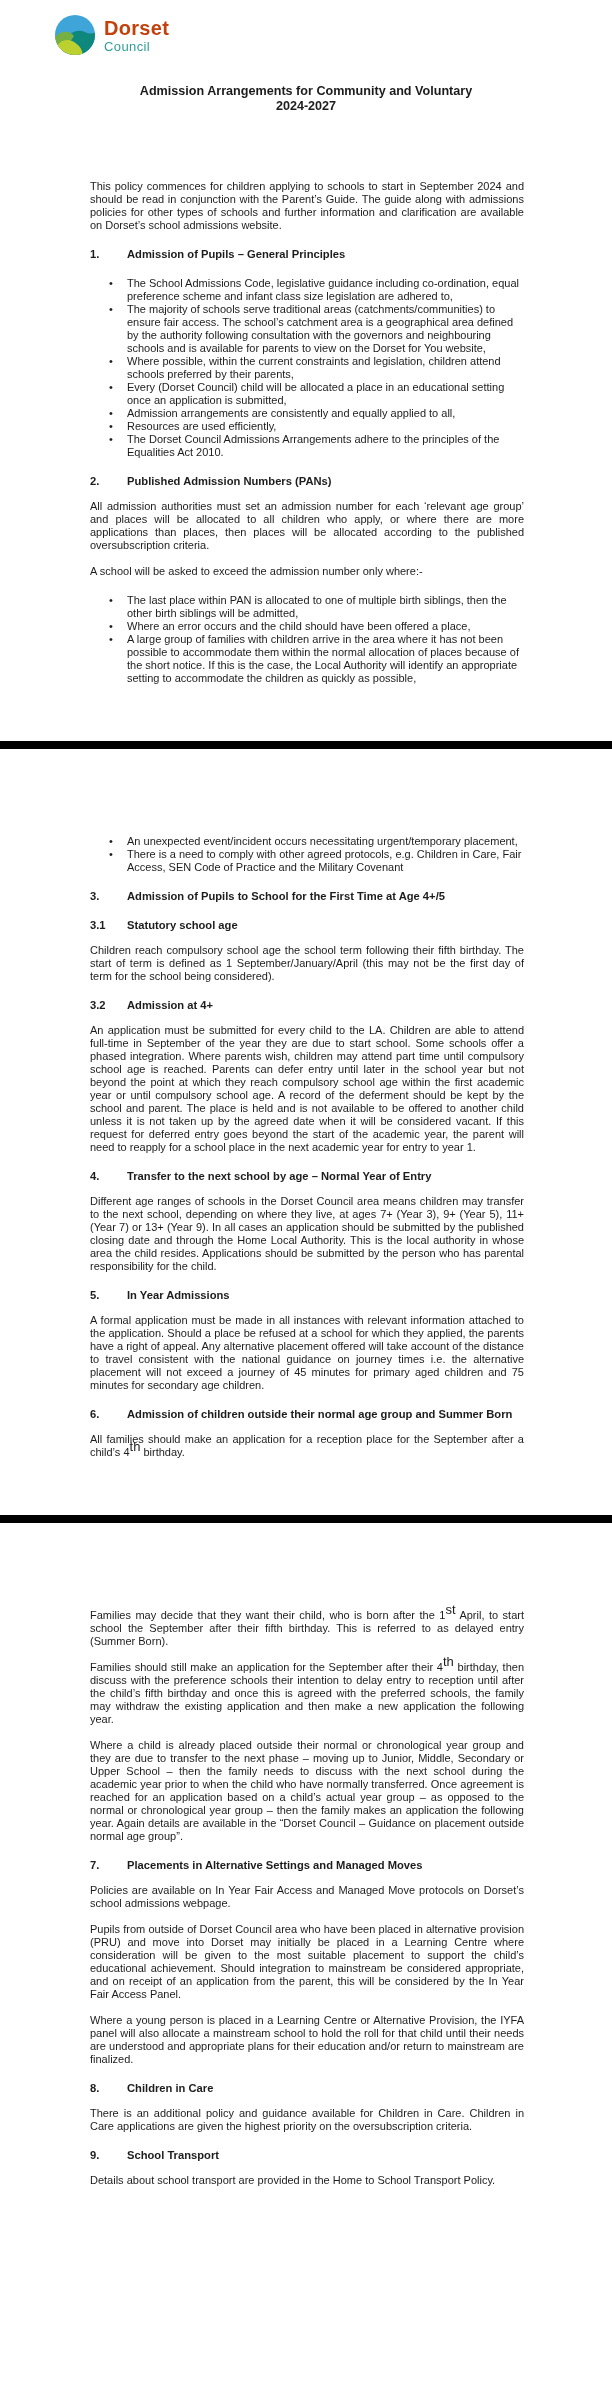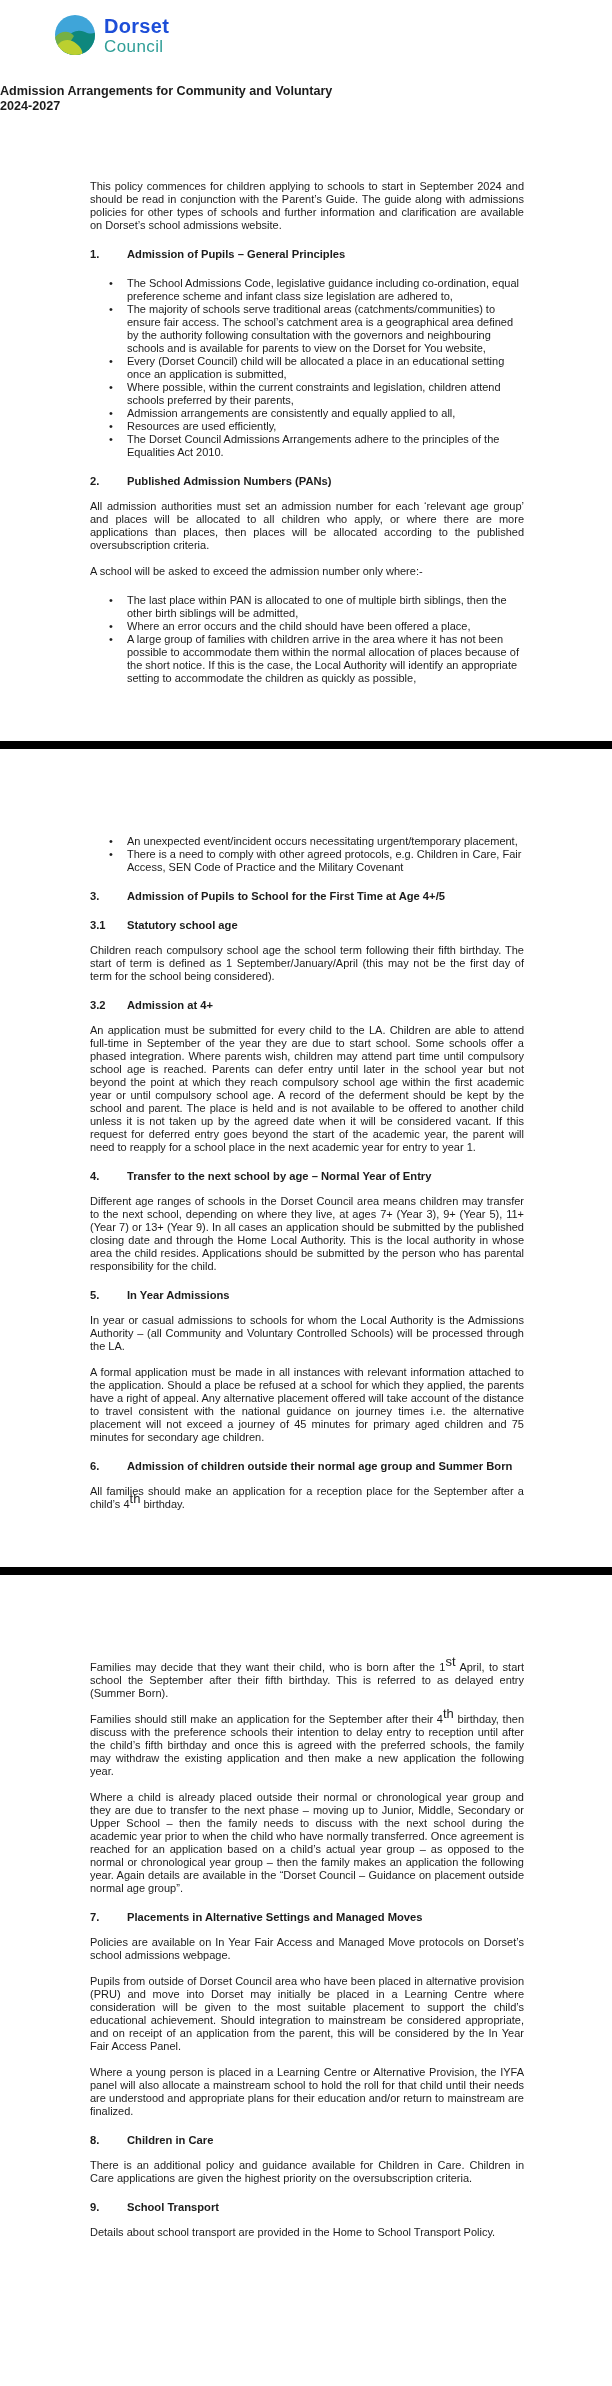--- a/index.html
+++ b/index.html
@@ -11,24 +11,24 @@
     color: #1c1c1c;
     -webkit-font-smoothing: antialiased;
   }
   .doc { width: 612px; padding-top: 14px; background: #fff; }
 
   
   .logo-row { display: flex; align-items: center; margin-left: 55px; height: 42px; }
   .logo-mark { width: 40px; height: 40px; flex: none; }
   .logo-text { margin-left: 9px; line-height: 1; }
   .logo-text .l1 { font-size: 20px; font-weight: 600; letter-spacing: 0.3px; }
-  .logo-text .l2 { font-size: 17px; font-weight: 500; margin-top: 2px; letter-spacing: 0.4px; }
+  .logo-text .l2 { font-size: 13px; font-weight: 500; margin-top: 2px; letter-spacing: 0.4px; }
 
   
-  .title-block { margin-top: 28px; margin-bottom: 66px; }
+  .title-block { margin-top: 28px; margin-bottom: 66px; text-align: center; }
   .title-block div { font-size: 12.6px; font-weight: bold; line-height: 14.8px; }
 
   
   .para {
     font-size: 11px; line-height: 13px; text-align: justify;
     margin: 0 88px 13px 90px;
   }
   .para sup { font-size: 13px; line-height: 0; }
   .heading {
     display: flex; font-size: 11.2px; font-weight: bold; line-height: 13px;
@@ -60,41 +60,41 @@
           </defs>
         <g clip-path="url(#logoclip)">
           <rect x="0" y="0" width="40" height="40" fill="#3FA5D9"></rect>
           <path d="M 6,40 C 8,22 18,12 30,17 C 34,19 38,19 41,17 L 41,40 Z" fill="#0E877D"></path>
           <path d="M -1,23 C 6,15 14,15 19,21 L 12,32 L -1,33 Z" fill="#76B043"></path>
           <path d="M -1,41 C -1,30 8,22 17,26 C 24,29 29,36 27,41 Z" fill="#BCD02F"></path>
         </g>
       </svg>
     </div>
     <div class="logo-text">
-      <div class="l1" id="logo-w1" style="color: #1d4ed8;">Dorset</div>
+      <div class="l1" id="logo-w1" style="color: #c2410c;">Dorset</div>
       <div class="l2" id="logo-w2" style="color: rgb(47, 158, 151);">Council</div>
     </div>
   </div>
 
   <div class="title-block">
     <div>Admission Arrangements for Community and Voluntary</div>
     <div>2024-2027</div>
   </div>
 
   <div id="docbody">
       <p class="para">This policy commences for children applying to schools to start in September 2024 and should be read in conjunction with the Parent’s Guide. The guide along with admissions policies for other types of schools and further information and clarification are available on Dorset’s school admissions website.</p>
       <div class="heading">
         <span class="hnum">1.</span>
         <span class="htxt">Admission of Pupils – General Principles</span>
       </div>
       <ul class="bullets">
         <li>The School Admissions Code, legislative guidance including co-ordination, equal preference scheme and infant class size legislation are adhered to,</li>
         <li>The majority of schools serve traditional areas (catchments/communities) to ensure fair access. The school’s catchment area is a geographical area defined by the authority following consultation with the governors and neighbouring schools and is available for parents to view on the Dorset for You website,</li>
+        <li>Where possible, within the current constraints and legislation, children attend schools preferred by their parents,</li>
         <li>Every (Dorset Council) child will be allocated a place in an educational setting once an application is submitted,</li>
-        <li>Where possible, within the current constraints and legislation, children attend schools preferred by their parents,</li>
         <li>Admission arrangements are consistently and equally applied to all,</li>
         <li>Resources are used efficiently,</li>
         <li>The Dorset Council Admissions Arrangements adhere to the principles of the Equalities Act 2010.</li>
       </ul>
       <div class="heading">
         <span class="hnum">2.</span>
         <span class="htxt">Published Admission Numbers (PANs)</span>
       </div>
       <p class="para">All admission authorities must set an admission number for each ‘relevant age group’ and places will be allocated to all children who apply, or where there are more applications than places, then places will be allocated according to the published oversubscription criteria.</p>
       <p class="para">A school will be asked to exceed the admission number only where:-</p>
@@ -124,21 +124,20 @@
       <p class="para">An application must be submitted for every child to the LA. Children are able to attend full-time in September of the year they are due to start school. Some schools offer a phased integration. Where parents wish, children may attend part time until compulsory school age is reached.  Parents can defer entry until later in the school year but not beyond the point at which they reach compulsory school age within the first academic year or until compulsory school age. A record of the deferment should be kept by the school and parent. The place is held and is not available to be offered to another child unless it is not taken up by the agreed date when it will be considered vacant. If this request for deferred entry goes beyond the start of the academic year, the parent will need to reapply for a school place in the next academic year for entry to year 1.</p>
       <div class="heading">
         <span class="hnum">4.</span>
         <span class="htxt">Transfer to the next school by age – Normal Year of Entry</span>
       </div>
       <p class="para">Different age ranges of schools in the Dorset Council area means children may transfer to the next school, depending on where they live, at ages 7+ (Year 3), 9+ (Year 5), 11+ (Year 7) or 13+ (Year 9).   In all cases an application should be submitted by the published closing date and through the Home Local Authority. This is the local authority in whose area the child resides. Applications should be submitted by the person who has parental responsibility for the child.</p>
       <div class="heading">
         <span class="hnum">5.</span>
         <span class="htxt">In Year Admissions</span>
       </div>
-      <p class="para">In year or casual admissions to schools for whom the Local Authority is the Admissions Authority – (all Community and Voluntary Controlled Schools) will be processed through the LA.</p>
       <p class="para">A formal application must be made in all instances with relevant information attached to the application. Should a place be refused at a school for which they applied, the parents have a right of appeal. Any alternative placement offered will take account of the distance to travel consistent with the national guidance on journey times i.e. the alternative placement will not exceed a journey of 45 minutes for primary aged children and 75 minutes for secondary age children.</p>
       <div class="heading">
         <span class="hnum">6.</span>
         <span class="htxt">Admission of children outside their normal age group and Summer Born</span>
       </div>
       <p class="para">All families should make an application for a reception place for the September after a child’s 4<sup>th</sup> birthday.</p>
       <div class="pagebreak" style="background: rgb(0, 0, 0);"></div>
       <p class="para">Families may decide that they want their child, who is born after the 1<sup>st</sup> April, to start school the September after their fifth birthday. This is referred to as delayed entry (Summer Born).</p>
       <p class="para">Families should still make an application for the September after their 4<sup>th</sup> birthday, then discuss with the preference schools their intention to delay entry to reception until after the child’s fifth birthday and once this is agreed with the preferred schools, the family may withdraw the existing application and then make a new application the following year.</p>
       <p class="para">Where a child is already placed outside their normal or chronological year group and they are due to transfer to the next phase – moving up to Junior, Middle, Secondary or Upper School – then the family needs to discuss with the next school during the academic year prior to when the child who have normally transferred. Once agreement is reached for an application based on a child’s actual year group – as opposed to the normal or chronological year group – then the family makes an application the following year. Again details are available in the “Dorset Council – Guidance on placement outside normal age group”.</p>

